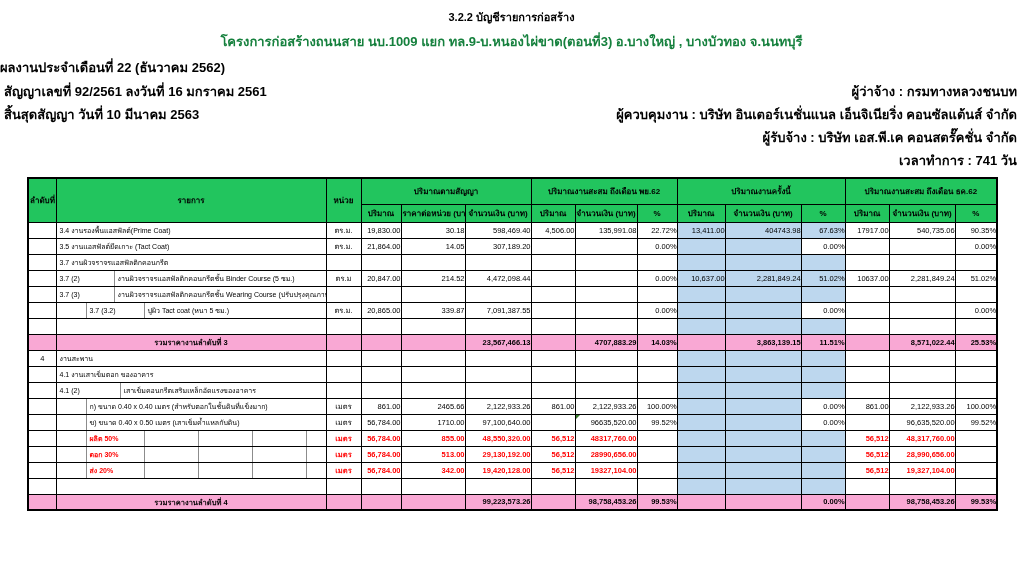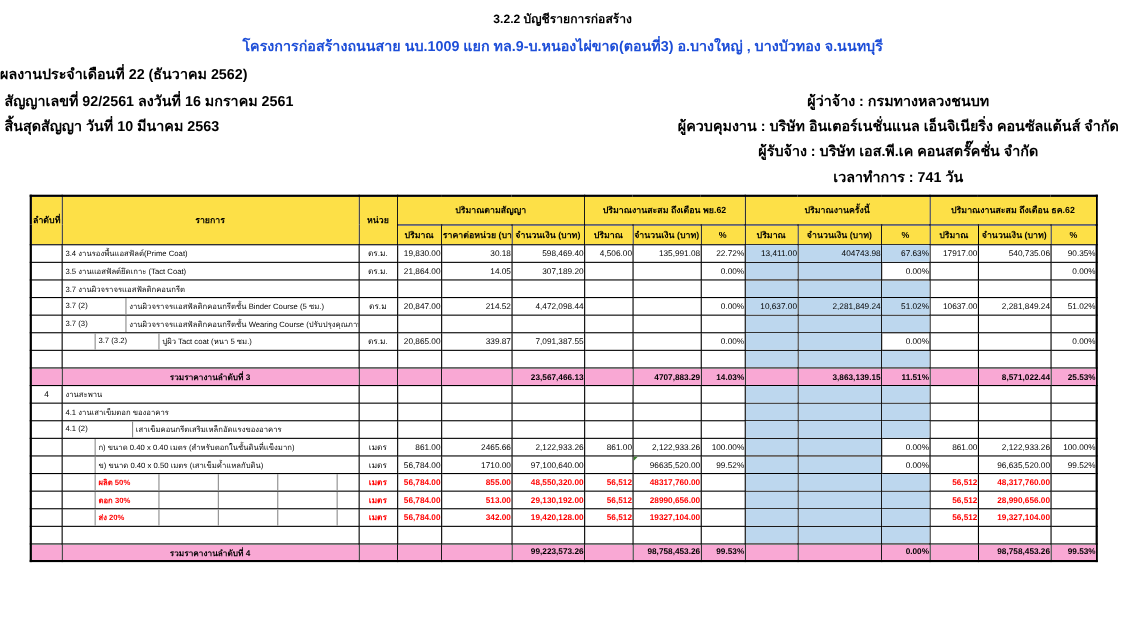--- a/index.html
+++ b/index.html
@@ -3,37 +3,37 @@
 <meta charset="utf-8">
 <style>
   * { box-sizing: border-box; }
   html,body { margin:0; padding:0; }
   body {
     width:1023px; height:564px; background:#ffffff;
     font-family:"Liberation Sans","DejaVu Sans",sans-serif;
     color:#000;
   }
   .title   { text-align:center; font-size:11px; font-weight:bold; padding-top:8px; }
-  .subtitle{ text-align:center; font-size:13px; font-weight:bold; color:#1d4ed8; margin-top:5px; }
+  .subtitle{ text-align:center; font-size:13px; font-weight:bold; color:#15803d; margin-top:5px; }
   .period  { text-align:left; font-size:13px; font-weight:bold; margin-top:5px; }
   .info    { display:flex; justify-content:space-between; padding:2px 6px 0 4px; }
   .info-left  div, .info-right div { font-size:13px; font-weight:bold; line-height:23px; white-space:nowrap; }
-  .info-right { text-align:center; }
+  .info-right { text-align:right; }
 
   table.boq {
     border-collapse:collapse; table-layout:fixed;
     width:969px; margin:5px 0 0 27px;
     border:2px solid #000;
   }
   table.boq th, table.boq td {
     border:1px solid #000; overflow:hidden; white-space:nowrap;
     position:relative; padding:0;
   }
   table.boq th {
-    background:#fde047; font-size:8px; font-weight:bold;
+    background:#22c55e; font-size:8px; font-weight:bold;
     text-align:center; height:26px; padding:0 1px;
   }
   table.boq th.sub { height:18px; }
   table.boq td { height:16px; font-size:7.5px; }
   td.num    { text-align:right; padding:0 2px; }
   td.center { text-align:center; }
   td.item   { padding:0; }
   .segs { display:flex; height:100%; align-items:center; }
   .seg  { height:100%; display:flex; align-items:center; padding:0 3px;
           overflow:hidden; white-space:nowrap; font-size:7px; }

